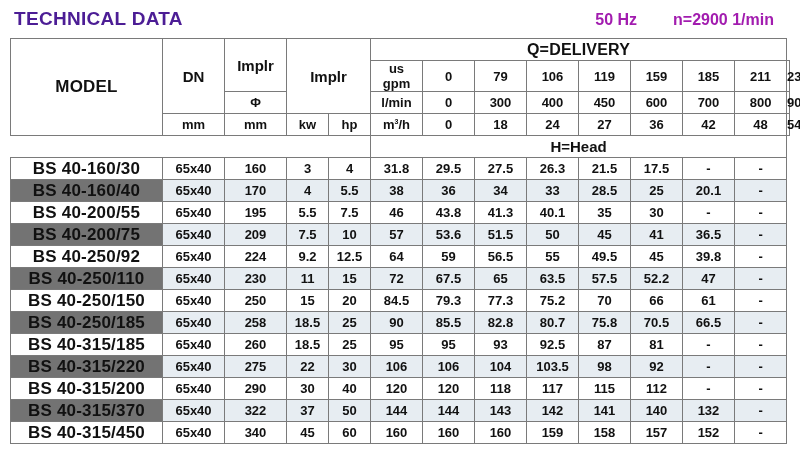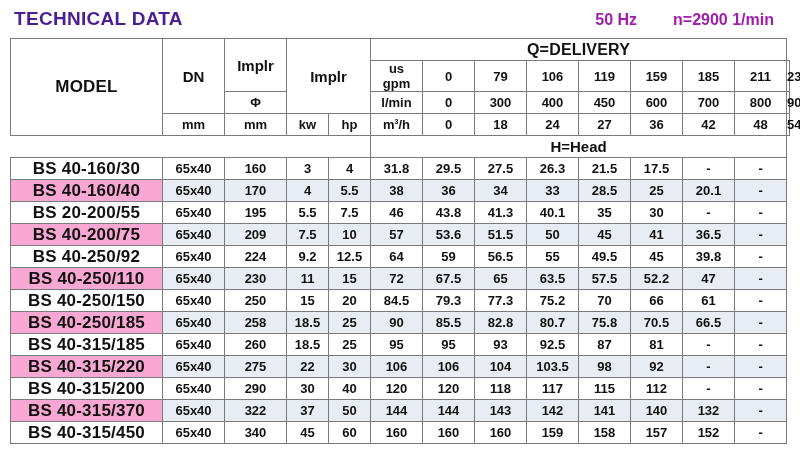--- a/index.html
+++ b/index.html
@@ -90,21 +90,21 @@
     padding-left: 3px;
   }
   .units-label sup { font-size: 7px; }
   .model-cell {
     text-align: center;
     font-size: 17px;
     font-weight: bold;
     letter-spacing: .2px;
   }
   tr.alt td { background: #e7edf2; }
-  tr.alt td.model-cell { background: #f9a8d4; margin-left: 29px; }
+  tr.alt td.model-cell { background: #737373; margin-left: 29px; }
   .num { font-size: 13px; }
   .dash { font-size: 13px; }
   .phi { font-size: 14px; }
 </style>
 </head>
 <body>
 
 <div class="page">
 
   <div class="header">
@@ -209,21 +209,21 @@
           <td class="num">38</td>
           <td class="num">36</td>
           <td class="num">34</td>
           <td class="num">33</td>
           <td class="num">28.5</td>
           <td class="num">25</td>
           <td class="num">20.1</td>
           <td class="dash">-</td>
         </tr>
         <tr>
-          <td class="model-cell">BS 20-200/55</td>
+          <td class="model-cell">BS 40-200/55</td>
           <td class="num">65x40</td>
           <td class="num">195</td>
           <td class="num">5.5</td>
           <td class="num">7.5</td>
           <td class="num">46</td>
           <td class="num">43.8</td>
           <td class="num">41.3</td>
           <td class="num">40.1</td>
           <td class="num">35</td>
           <td class="num">30</td>

